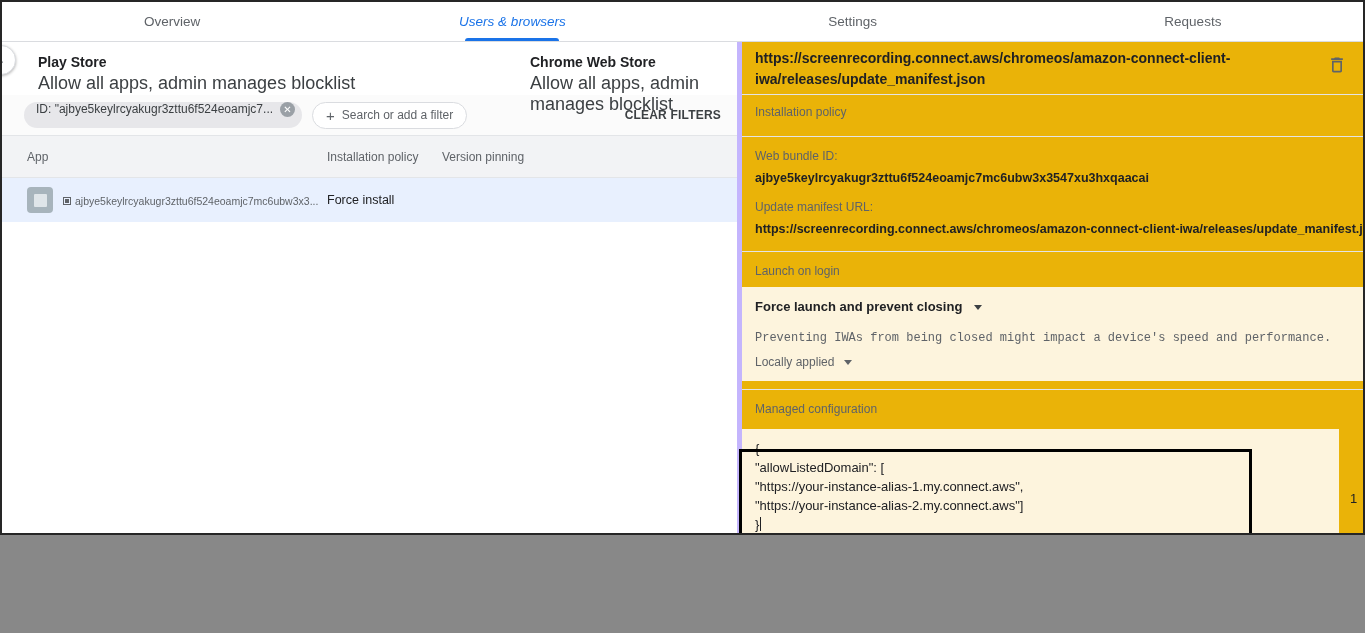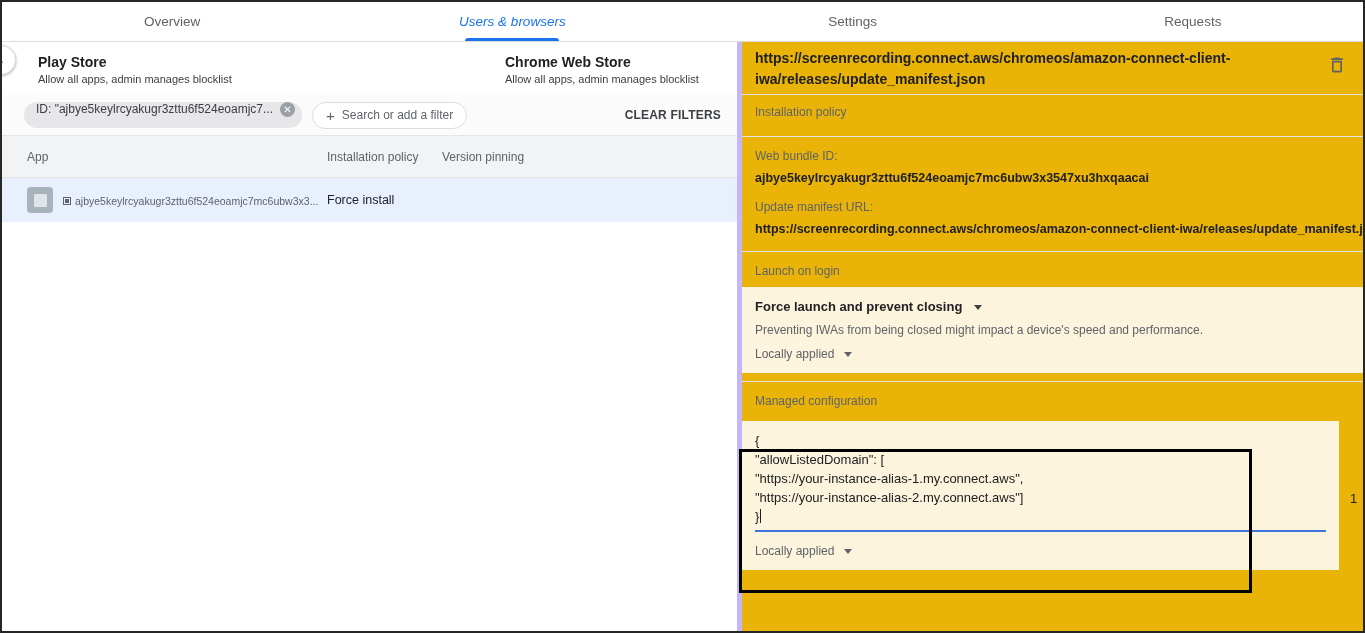--- a/index.html
+++ b/index.html
@@ -1,38 +1,38 @@
 <!DOCTYPE html>
 <html><head>
 <meta charset="utf-8">
 <style>
   * { box-sizing: border-box; }
   body { margin: 0; background: #888; }
   .screen {
-    position: relative; width: 1365px; height: 633px;
+    position: relative; width: 1365px; height: 535px;
     border: 2px solid #262626; background: #fff; overflow: hidden;
     font-family: "Liberation Sans", "DejaVu Sans", sans-serif; color: #202124;
   }
   
   .tabbar { display: flex; height: 40px; border-bottom: 1px solid #dadce0; background: #fff; }
   .tab { flex: 1; position: relative; display: flex; align-items: center; justify-content: center;
          font-size: 13.5px; font-weight: 500; color: #5f6368; cursor: pointer; }
   .tab.active { color: #1a73e8; font-style: italic; }
   .tab.active .tab-underline { position: absolute; bottom: 0; left: 50%; transform: translateX(-50%);
          width: 94px; height: 3px; background: #1a73e8; border-radius: 3px 3px 0 0; }
   
   .main { display: flex; height: 591px; }
   .left { width: 735px; background: #fff; }
   .right { flex: 1; border-left: 5px solid #c4b5fd; background: #eab308; overflow: hidden; }
   
   .stores { position: relative; height: 53px; }
   .store { position: absolute; top: 12px; }
-  .store.play { left: 36px; } .store.cws { left: 503px; }
+  .store.play { left: 36px; } .store.cws { left: 528px; }
   .store-title { font-size: 14px; font-weight: 700; line-height: 16px; }
-  .store-sub { font-size: 11px; color: #3c4043; margin-top: 3px; }
+  .store-sub { font-size: 18px; color: #3c4043; margin-top: 3px; }
   
   .filter-bar { height: 40px; display: flex; align-items: center; padding: 0 16px 0 22px; background: #fbfbfb; }
   .chip { display: inline-flex; background: #e7e7ea; border-radius: 14px; height: 26px;
           padding: 0 7px 0 12px; font-size: 12px; color: #3c4043; max-width: 282px; cursor: pointer; }
   .chip-label { white-space: nowrap; overflow: hidden; text-overflow: ellipsis; }
   .chip-close { width: 15px; height: 15px; border-radius: 50%; background: #9aa0a6; color: #fff;
           font-size: 10px; line-height: 15px; text-align: center; margin-left: 7px; flex: none; cursor: pointer; }
   .add-filter { display: inline-flex; align-items: center; gap: 7px; height: 27px; border: 1px solid #dadce0;
           border-radius: 14px; background: #fff; padding: 0 13px; font-size: 12px; color: #5f6368;
           margin-left: 10px; cursor: pointer; white-space: nowrap; }
@@ -62,21 +62,21 @@
   .hr { border-top: 1px solid #e4e4e4; }
   .sec-label { font-size: 12px; color: #5f6368; padding: 10px 13px 6px; line-height: 15px; }
   .hl-box { background: #fdf4dd; padding: 12px 13px; }
   .policy-value { font-size: 13px; font-weight: 700; color: #202124; line-height: 16px; cursor: pointer; }
   .caret { display: inline-block; width: 0; height: 0; border-left: 4.5px solid transparent;
            border-right: 4.5px solid transparent; border-top: 5px solid #3c4043; vertical-align: middle; margin-left: 8px; }
   .caret.gray { border-top-color: #5f6368; margin-left: 6px; }
   .source-line { font-size: 12px; color: #5f6368; margin-top: 10px; line-height: 14px; }
   .kv-label { font-size: 12px; color: #5f6368; padding: 12px 13px 0; line-height: 15px; }
   .kv-value { font-size: 12.5px; font-weight: 700; padding: 6px 13px 0; line-height: 16px; white-space: nowrap; overflow: hidden; }
-  .warn-text { font-size: 12px; color: #5f6368; margin-top: 8px; line-height: 14px; }
+  .warn-text { font-size: 12px; color: #5f6368; margin-top: 16px; line-height: 14px; font-family: Liberation Mono, monospace; }
   .managed-box { background: #fdf4dd; margin: 6px 24px 0 0; padding: 10px 13px 12px; }
   .code-area { cursor: text; }
   .code-line { font-size: 13px; line-height: 19px; color: #202124; white-space: nowrap; }
   .text-cursor { display: inline-block; width: 1px; height: 14px; background: #202124; vertical-align: -2px; margin-left: 1px; }
   .focus-line { height: 2px; background: #3f74e0; margin-top: 4px; }
   
   .annotation-rect { position: absolute; left: 737px; top: 447px; width: 513px; height: 144px;
           border: 3px solid #000; pointer-events: none; z-index: 6; }
   .edge-btn { position: absolute; left: -16px; top: 43px; width: 30px; height: 30px; border-radius: 50%;
           background: #fff; border: 1px solid #dadce0; box-shadow: 0 1px 3px rgba(0,0,0,.3); z-index: 5;

